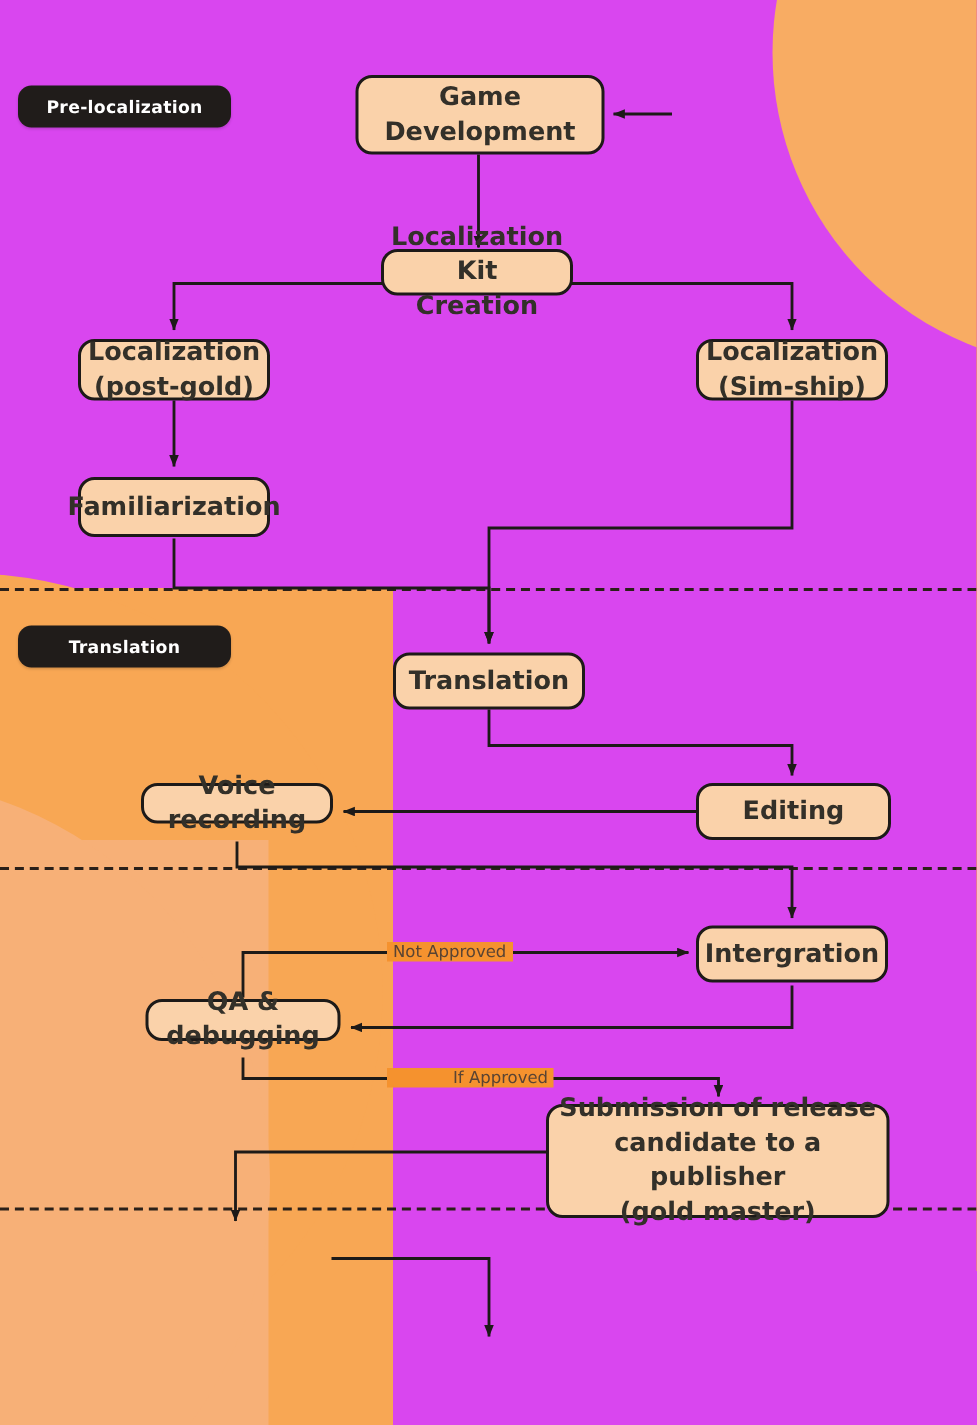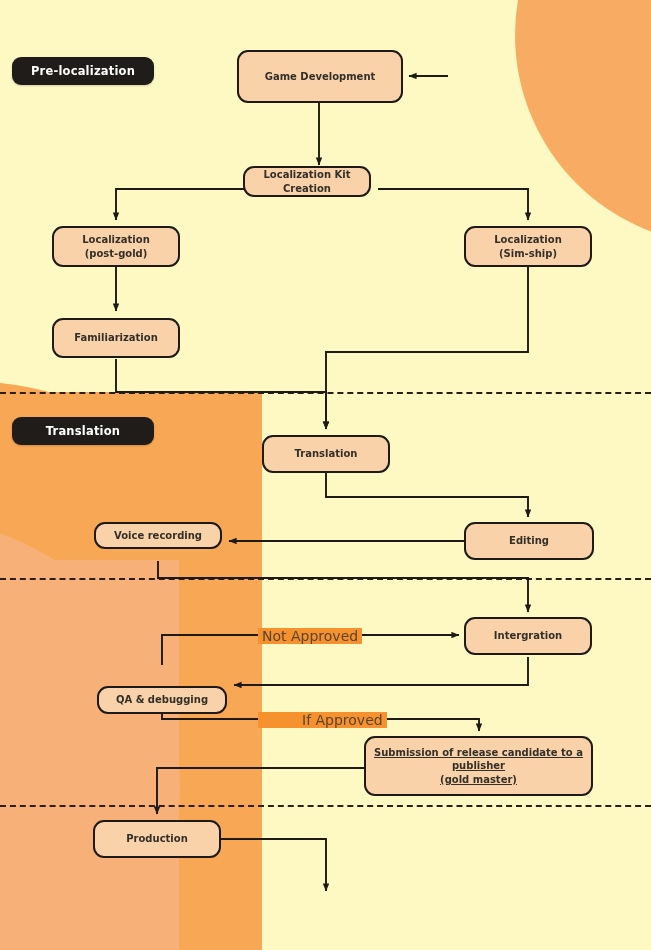--- a/index.html
+++ b/index.html
@@ -2,21 +2,21 @@
 <html><head>
 <meta charset="utf-8">
 <style>
   html,body{margin:0;padding:0;}
   body{
     width:651px;height:950px;
     font-family:"DejaVu Sans", sans-serif;
     background:#F5922E;
     overflow:hidden;
   }
-  #stage{position:relative;width:651px;height:950px;overflow:hidden;background:#fef9c3;}
+  #stage{position:relative;width:651px;height:950px;overflow:hidden;background:#d946ef;}
 
   
   .blob{position:absolute;border-radius:50%;pointer-events:none;}
   .band{position:absolute;pointer-events:none;}
 
   #bg-circle-topright{
     top:-175px;left:515px;width:420px;height:420px;
     background:#F8AC63;
   }
   #bg-band-bottomleft-outer{
@@ -58,34 +58,34 @@
     box-shadow:0 1px 2px rgba(0,0,0,.18);
   }
 
   
   .node{
     position:absolute;
     background:#FAD2AA;
     border:2.2px solid #1d1a18;
     border-radius:11px;
     color:#333029;
-    font-size:10px;
+    font-size:17px;
     font-weight:bold;
     line-height:1.35;
     text-align:center;
     display:flex;align-items:center;justify-content:center;
     box-sizing:border-box;
     padding:1px 6px;
     white-space:pre-line;
   }
 
   
   .edge-label{
     position:absolute;
-    font-size:14px;
+    font-size:11px;
     color:#5a4433;
     background:#F5922E;
     padding:0 4px;
     white-space:nowrap;
   }
 </style>
 </head>
 <body>
 
 <div id="stage">
@@ -143,44 +143,43 @@
   <div class="phase-badge" id="badge-pre" style="left:12px;top:57px;width:142px;height:28px;">
     <span>Pre-localization</span>
   </div>
   <div class="phase-badge" id="badge-trans" style="left:12px;top:417px;width:142px;height:28px;">
     <span>Translation</span>
   </div>
 
   <div class="node" style="left:237px;top:50px;width:166px;height:53px;">Game Development</div>
 
 
-  <div class="node" style="left:243px;top:166px;width:128px;height:31px;">Localization Kit
+  <div class="node" style="left:254px;top:166px;width:128px;height:31px;">Localization Kit
 Creation</div>
 
   <div class="node" style="left:52px;top:226px;width:128px;height:41px;">Localization
 (post-gold)</div>
 
   <div class="node" style="left:464px;top:226px;width:128px;height:41px;">Localization
 (Sim-ship)</div>
 
   <div class="node" style="left:52px;top:318px;width:128px;height:40px;">Familiarization</div>
 
   <div class="node" style="left:262px;top:435px;width:128px;height:38px;">Translation</div>
 
   <div class="node" style="left:464px;top:522px;width:130px;height:38px;">Editing</div>
 
   <div class="node" style="left:94px;top:522px;width:128px;height:27px;">Voice recording</div>
 
   <div class="node" style="left:464px;top:617px;width:128px;height:38px;">Intergration</div>
 
-  <div class="node" style="left:97px;top:686px;width:130px;height:28px;">QA &amp; debugging</div>
+  <div class="node" style="left:97px;top:666px;width:130px;height:28px;">QA &amp; debugging</div>
 
-  <div class="node" style="left:364px;top:736px;width:229px;height:60px;text-decoration:underline;">Submission of release candidate to a
+  <div class="node" style="left:364px;top:736px;width:229px;height:76px;">Submission of release candidate to a
 publisher
 (gold master)</div>
 
-  <div class="node" style="left:93px;top:820px;width:128px;height:38px;">Production</div>
 
 
   <div class="edge-label" style="left:258px;top:628px;">Not Approved</div>
   <div class="edge-label" style="left:258px;top:712px;padding-left:44px;">If Approved</div>
 
 </div>
 
 </body></html>

